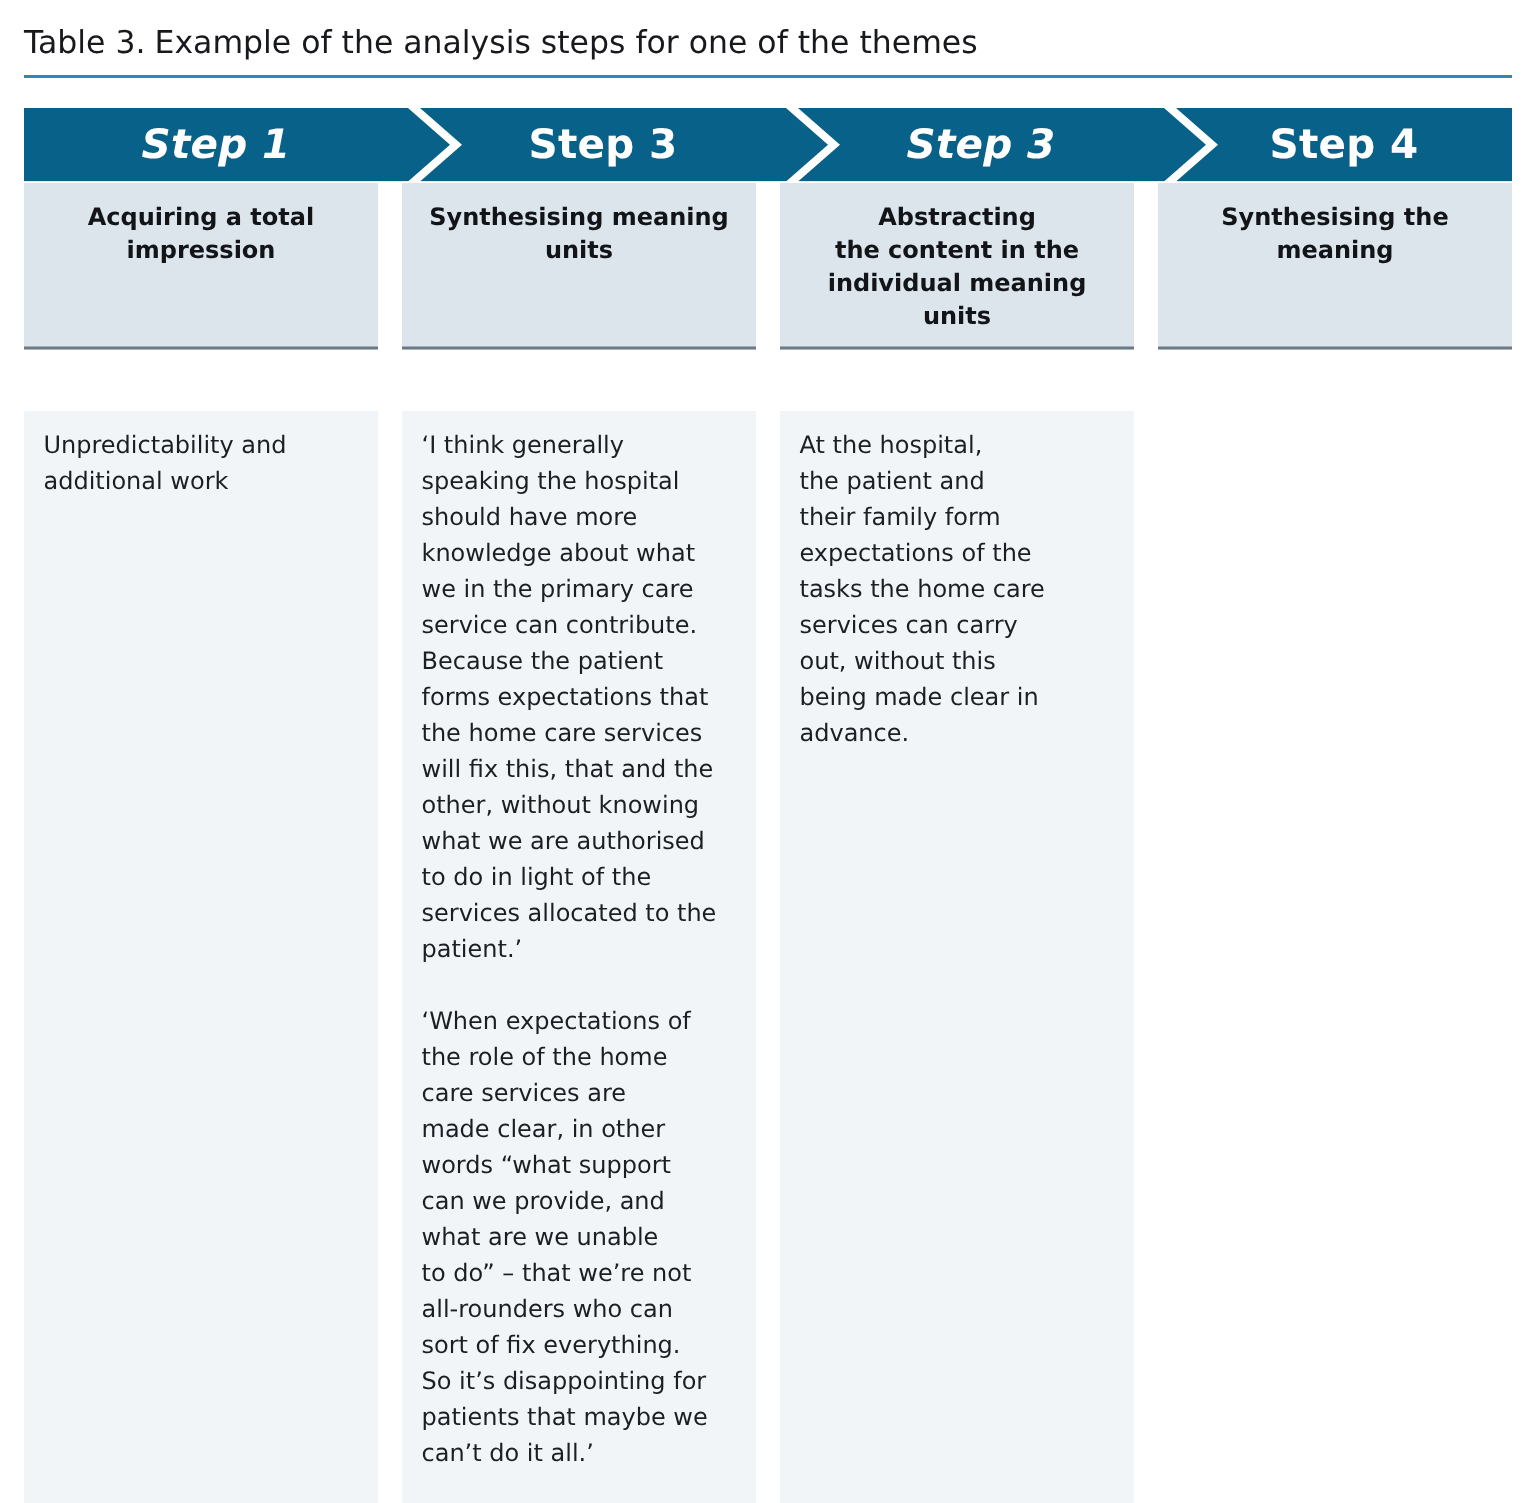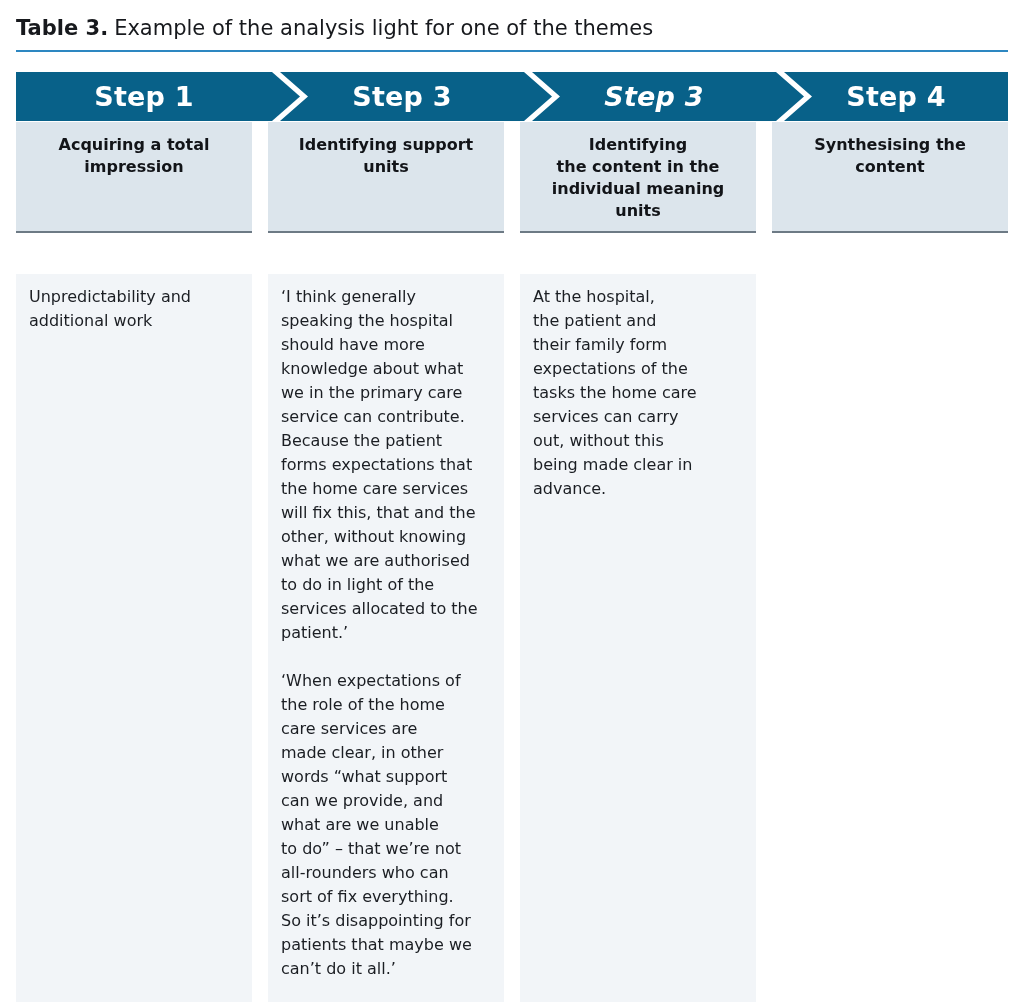--- a/index.html
+++ b/index.html
@@ -11,41 +11,41 @@
     font-family:"DejaVu Sans", sans-serif;
     color:#1b1e23;
     overflow:hidden;
   }
   .title {
     padding:14px 16px 0 16px;
     font-size:21px;
     line-height:28px;
     color:#17191d;
   }
-  .title .bold { font-weight:bold; margin-right:6px; }
+  .title .bold { font-weight:normal; margin-right:6px; }
   .rule-top {
     height:2px; background:#2d87c1;
     margin:8px 16px 0 16px;
   }
   
   .chevrons {
     position:relative;
     height:49px;
     margin:20px 16px 0 16px; 
   }
   .chev {
     position:absolute; top:0; height:49px;
     background:#086189;
     color:#ffffff;
     font-weight:bold;
     font-size:27px;
     display:flex; align-items:center; justify-content:center;
     letter-spacing:0.2px;
   }
-  .c1 { left:0;     width:284px; clip-path:polygon(0 0, 256px 0, 284px 50%, 256px 100%, 0 100%); padding-right:28px; }
+  .c1 { left:0;     width:284px; clip-path:polygon(0 0, 256px 0, 284px 50%, 256px 100%, 0 100%); padding-right:28px;font-style:italic; }
   .c2 { left:264px; width:272px; clip-path:polygon(0 0, 244px 0, 272px 50%, 244px 100%, 0 100%, 28px 50%); padding-right:28px; }
   .c3 { left:516px; width:272px; clip-path:polygon(0 0, 244px 0, 272px 50%, 244px 100%, 0 100%, 28px 50%); padding-right:28px;font-style:italic; }
   .c4 { left:768px; width:224px; clip-path:polygon(0 0, 100% 0, 100% 100%, 0 100%, 28px 50%);text-align:center; }
   
   .grid {
     display:grid;
     grid-template-columns:repeat(4, 1fr);
     column-gap:16px;
     row-gap:0;
     margin:1px 16px 0 16px;
@@ -76,21 +76,21 @@
     height:3px; background:#1587b8;
     margin:20px 8px 0 8px;
   }
 </style>
 </head>
 <body>
 
 <div class="page">
 
   <div class="title">
-    <span class="bold">Table 3.</span><span>Example of the analysis light for one of the themes</span>
+    <span class="bold">Table 3.</span><span>Example of the analysis steps for one of the themes</span>
   </div>
 
   <div class="rule-top"></div>
 
   <div class="chevrons">
     <div class="chev c1">
       <span>Step 1</span>
     </div>
     <div class="chev c2">
       <span>Step 3</span>
@@ -99,28 +99,28 @@
       <span>Step 3</span>
     </div>
     <div class="chev c4">
       <span>Step 4</span>
     </div>
   </div>
 
   <div class="grid">
     <div class="sub">Acquiring a total
 impression</div>
-    <div class="sub">Identifying support
+    <div class="sub">Synthesising meaning
 units</div>
-    <div class="sub">Identifying
+    <div class="sub">Abstracting
 the content in the
 individual meaning
 units</div>
     <div class="sub">Synthesising the
-content</div>
+meaning</div>
 
     <div class="cell">Unpredictability and
 additional work</div>
     <div class="cell">‘I think generally
 speaking the hospital
 should have more
 knowledge about what
 we in the primary care
 service can contribute.
 Because the patient

